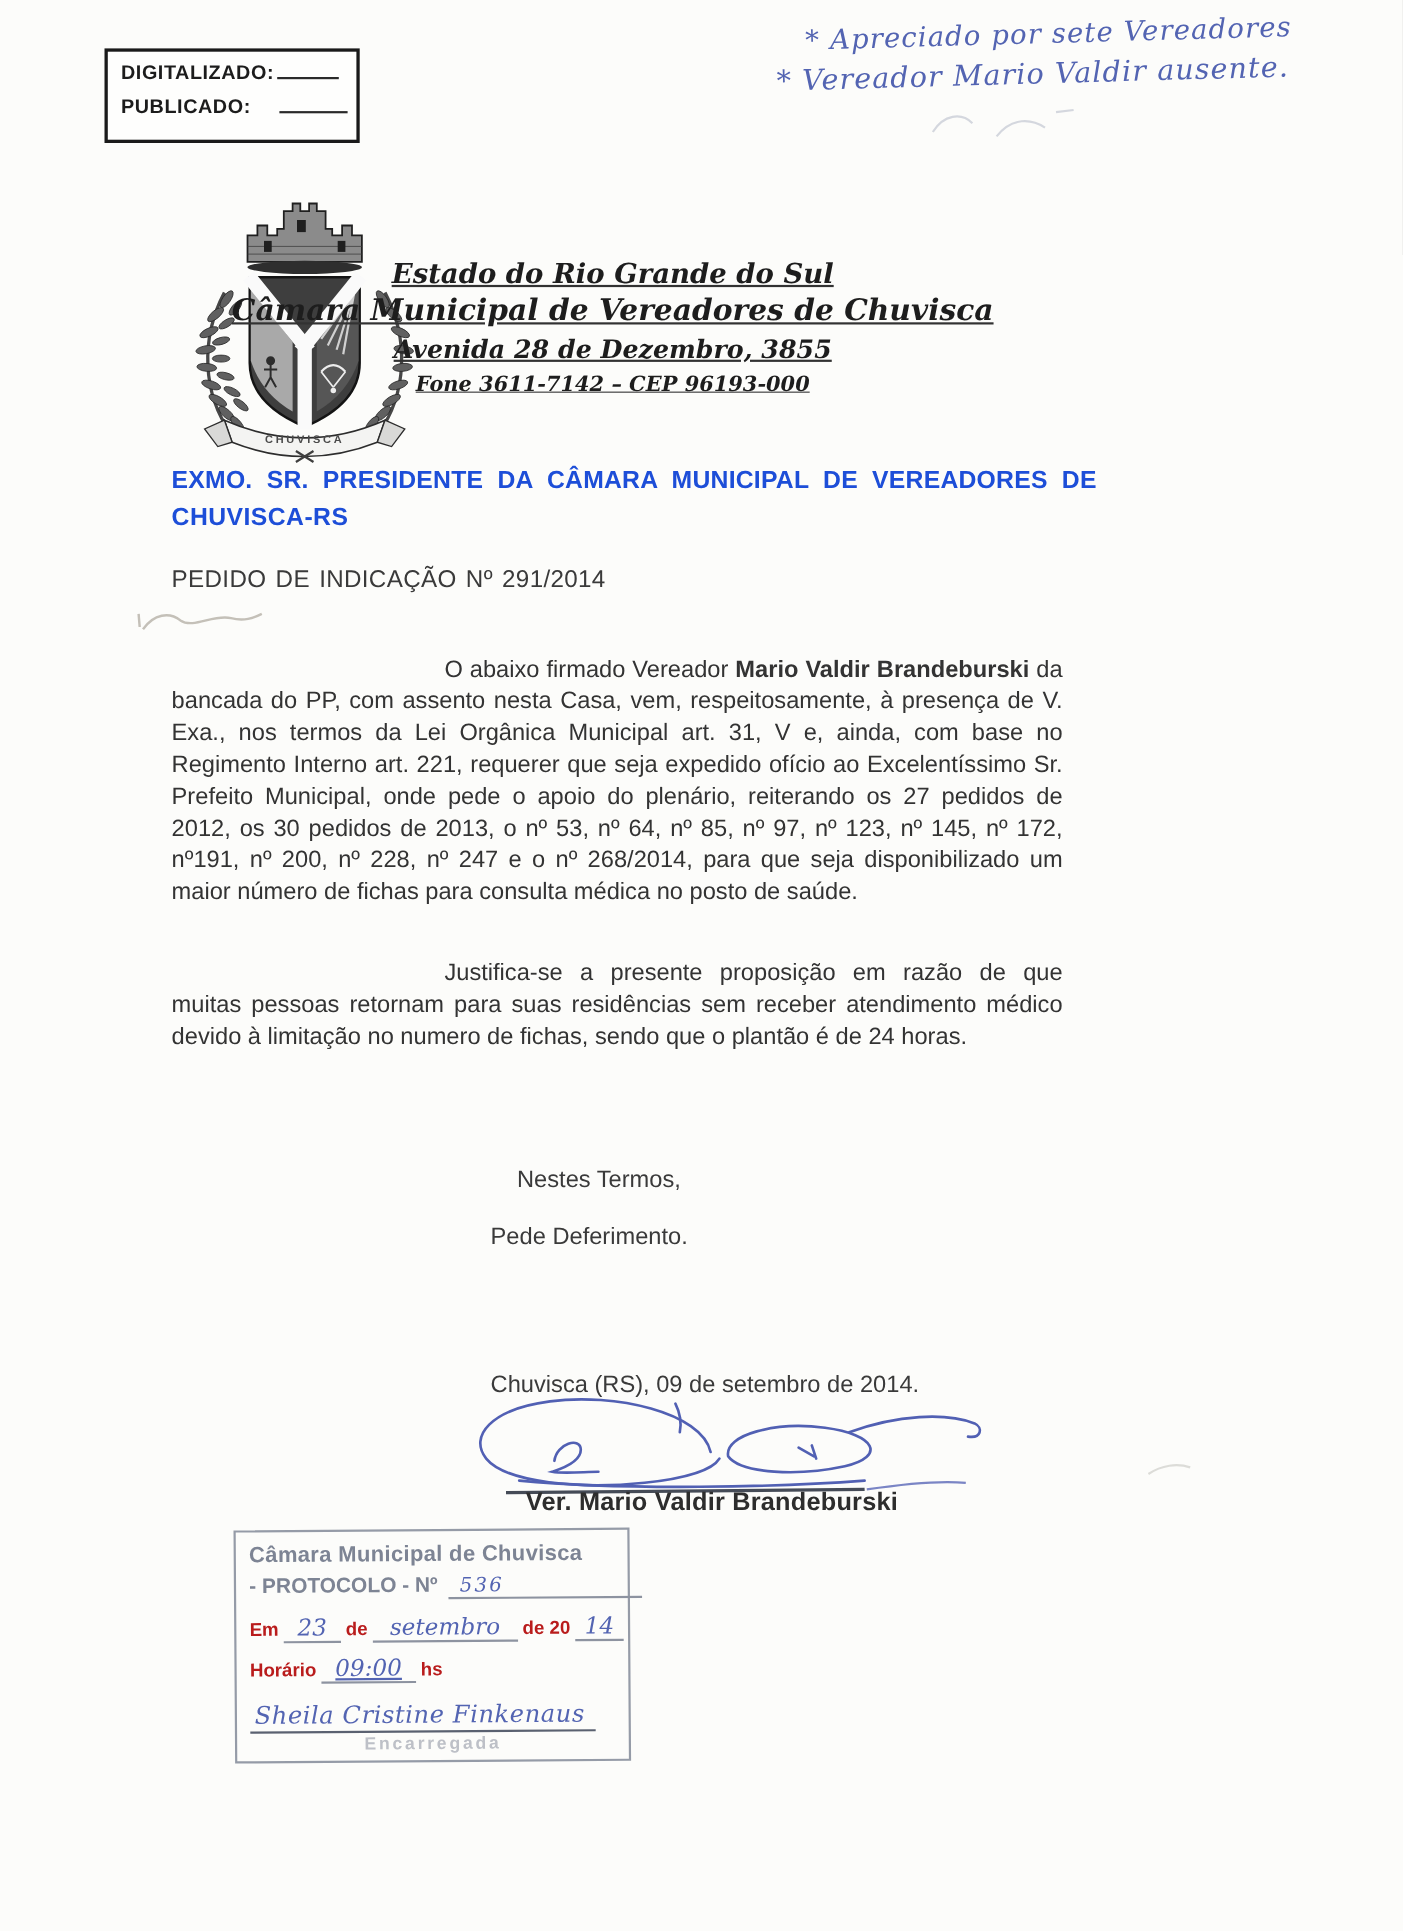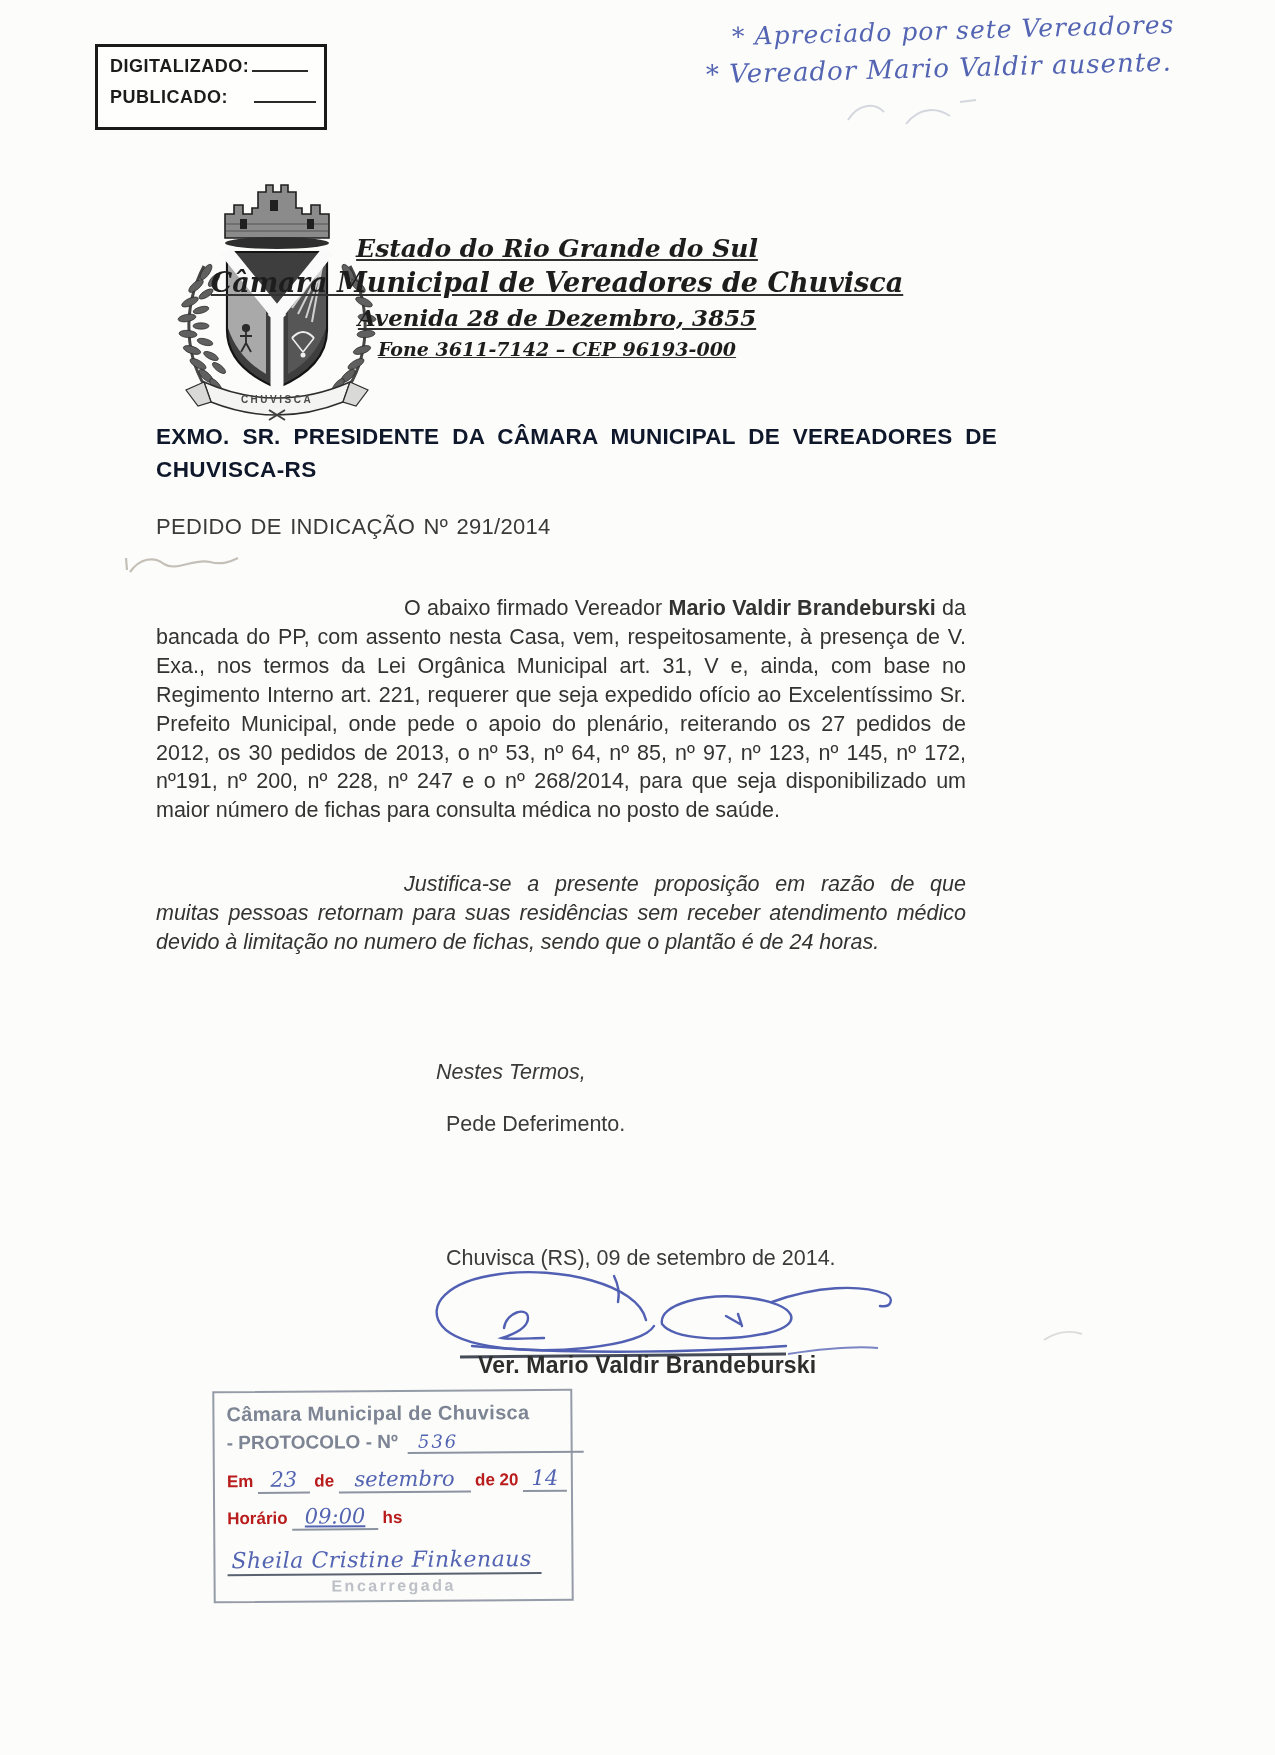--- a/index.html
+++ b/index.html
@@ -33,32 +33,32 @@
   .script{
     font-family:"DejaVu Serif",serif;font-style:italic;font-weight:bold;
     color:#1d1d1d;white-space:nowrap;
   }
   .lh1{font-size:25px;}
   .lh2{font-size:27px;margin-top:4px;}
   .lh3{font-size:23px;margin-top:6px;}
   .lh4{font-size:19px;margin-top:7px;}
 
   
-  .addressee{left:156px;top:424px;width:812px;font-weight:bold;font-size:22.5px;color:#0f172a;}
+  .addressee{left:156px;top:424px;width:812px;font-weight:bold;font-size:22.5px;color:#1d4ed8;}
   .addr1{word-spacing:6.5px;letter-spacing:.2px;white-space:nowrap;}
   .addr2{margin-top:7px;letter-spacing:.4px;}
   .doc-title{left:156px;top:514px;font-size:22px;color:#3a3a3a;letter-spacing:.3px;word-spacing:2px;white-space:nowrap;}
   .para{
     left:156px;width:810px;font-size:21.5px;line-height:28.9px;
     text-align:justify;text-indent:248px;color:#333;margin:0;
   }
   .para1{top:594px;}
-  .para2{top:870px;font-style:italic;}
+  .para2{top:870px;}
   .closing{font-size:21.5px;color:#3a3a3a;white-space:nowrap;}
-  .nestes{left:436px;top:1060px;font-style:italic;}
+  .nestes{left:470px;top:1060px;}
   .pede{left:446px;top:1112px;}
   .dateline{left:446px;top:1246px;}
   .signatory{left:478px;top:1352px;font-size:23px;font-weight:bold;color:#2d2d2d;letter-spacing:.2px;white-space:nowrap;}
 
   
   .proto-stamp{
     left:213px;top:1390px;width:360px;height:212px;box-sizing:border-box;
     border:2.5px solid #959ba7;transform:rotate(-.4deg);
     padding:10px 12px 6px 12px;color:#7c8393;
   }

